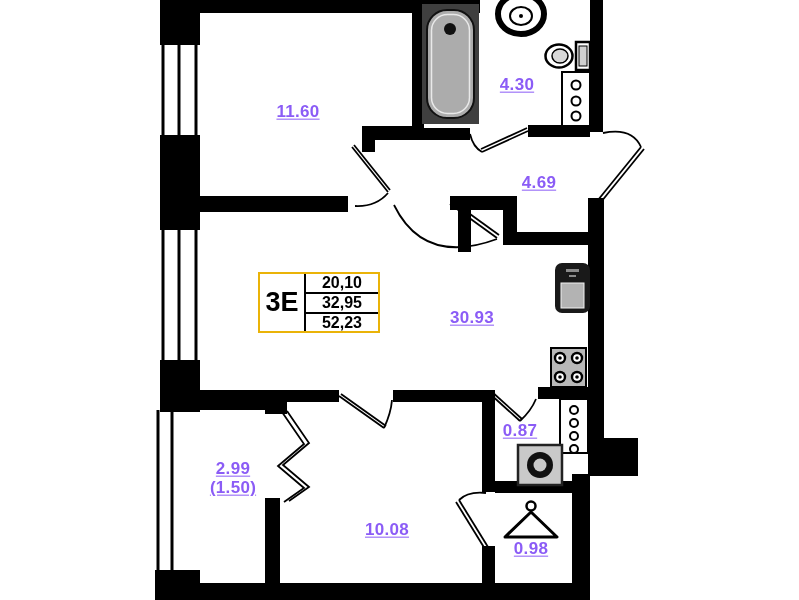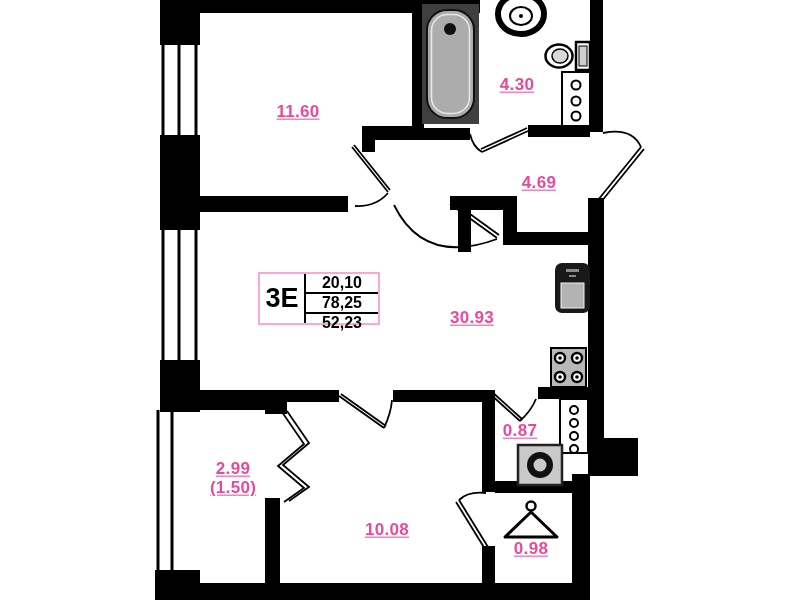--- a/index.html
+++ b/index.html
@@ -1,23 +1,23 @@
 <!DOCTYPE html>
 <html><head>
 <meta charset="utf-8">
 <style>
   html,body{margin:0;padding:0;background:#fff;}
   .stage{position:relative;width:799px;height:600px;background:#ffffff;overflow:hidden;
          font-family:"Liberation Sans",sans-serif;}
   .stage svg{position:absolute;left:0;top:0;}
   .lbl{position:absolute;transform:translate(-50%,-50%);
-       font:bold 17px/1.1 "Liberation Sans",sans-serif;color:#ec4899;
+       font:bold 17px/1.1 "Liberation Sans",sans-serif;color:#8b5cf6;
        text-decoration:underline;text-underline-offset:2px;letter-spacing:.3px;white-space:nowrap;}
-  .unitbox{position:absolute;left:258px;top:272px;width:122px;height:53px;
-           border:2px solid #f9a8d4;background:#fff;display:flex;box-sizing:border-box;}
+  .unitbox{position:absolute;left:258px;top:272px;width:122px;height:61px;
+           border:2px solid #eab308;background:#fff;display:flex;box-sizing:border-box;}
   .ub-type{width:44px;border-right:2px solid #000;display:flex;align-items:center;justify-content:center;
            font:bold 27px "Liberation Sans",sans-serif;color:#000;}
   .ub-rows{flex:1;display:flex;flex-direction:column;}
   .ub-row{flex:1;display:flex;align-items:center;justify-content:center;
           font:bold 16px "Liberation Sans",sans-serif;color:#000;border-bottom:2px solid #000;}
   .ub-row:last-child{border-bottom:none;}
 </style>
 </head>
 <body>
 
@@ -198,18 +198,18 @@
   <div class="lbl" style="left:520px;top:431px">0.87</div>
   <div class="lbl" style="left:233px;top:469px">2.99</div>
   <div class="lbl" style="left:233px;top:488px">(1.50)</div>
   <div class="lbl" style="left:387px;top:530px">10.08</div>
   <div class="lbl" style="left:531px;top:549px">0.98</div>
 
   <div class="unitbox">
     <div class="ub-type">3Е</div>
     <div class="ub-rows">
       <div class="ub-row">20,10</div>
-      <div class="ub-row">78,25</div>
+      <div class="ub-row">32,95</div>
       <div class="ub-row">52,23</div>
     </div>
   </div>
 
 </div>
 
 </body></html>

